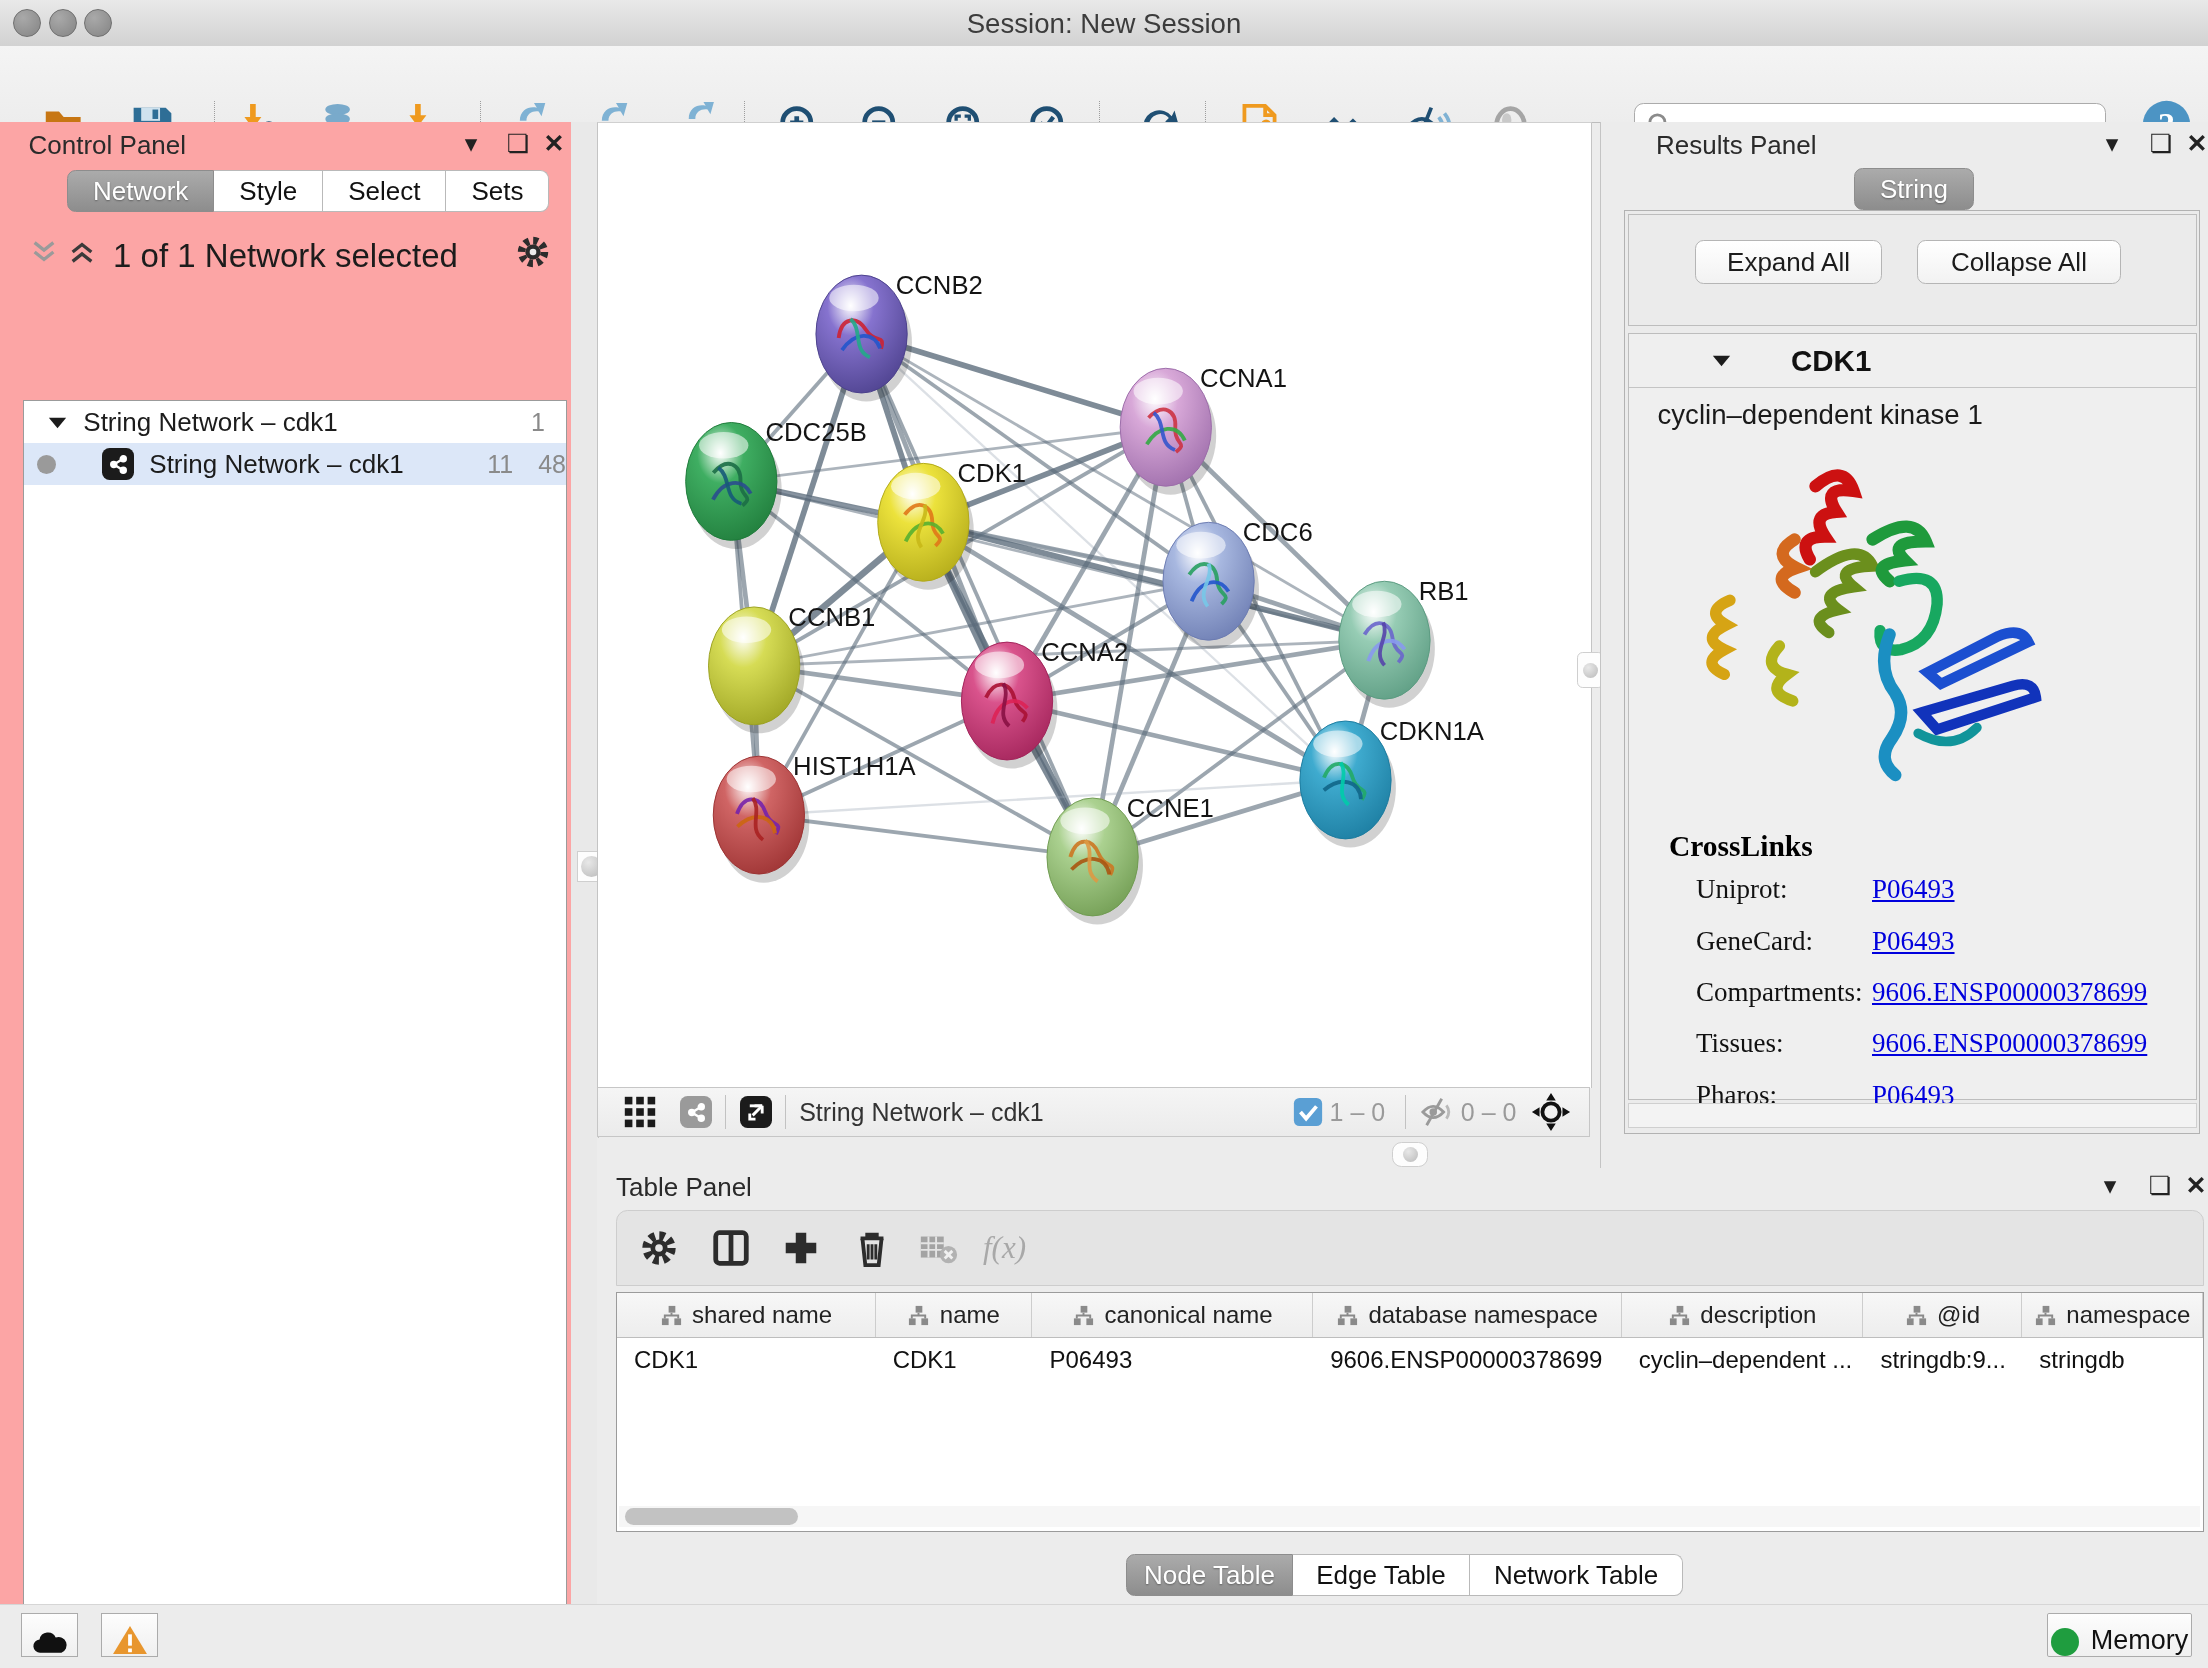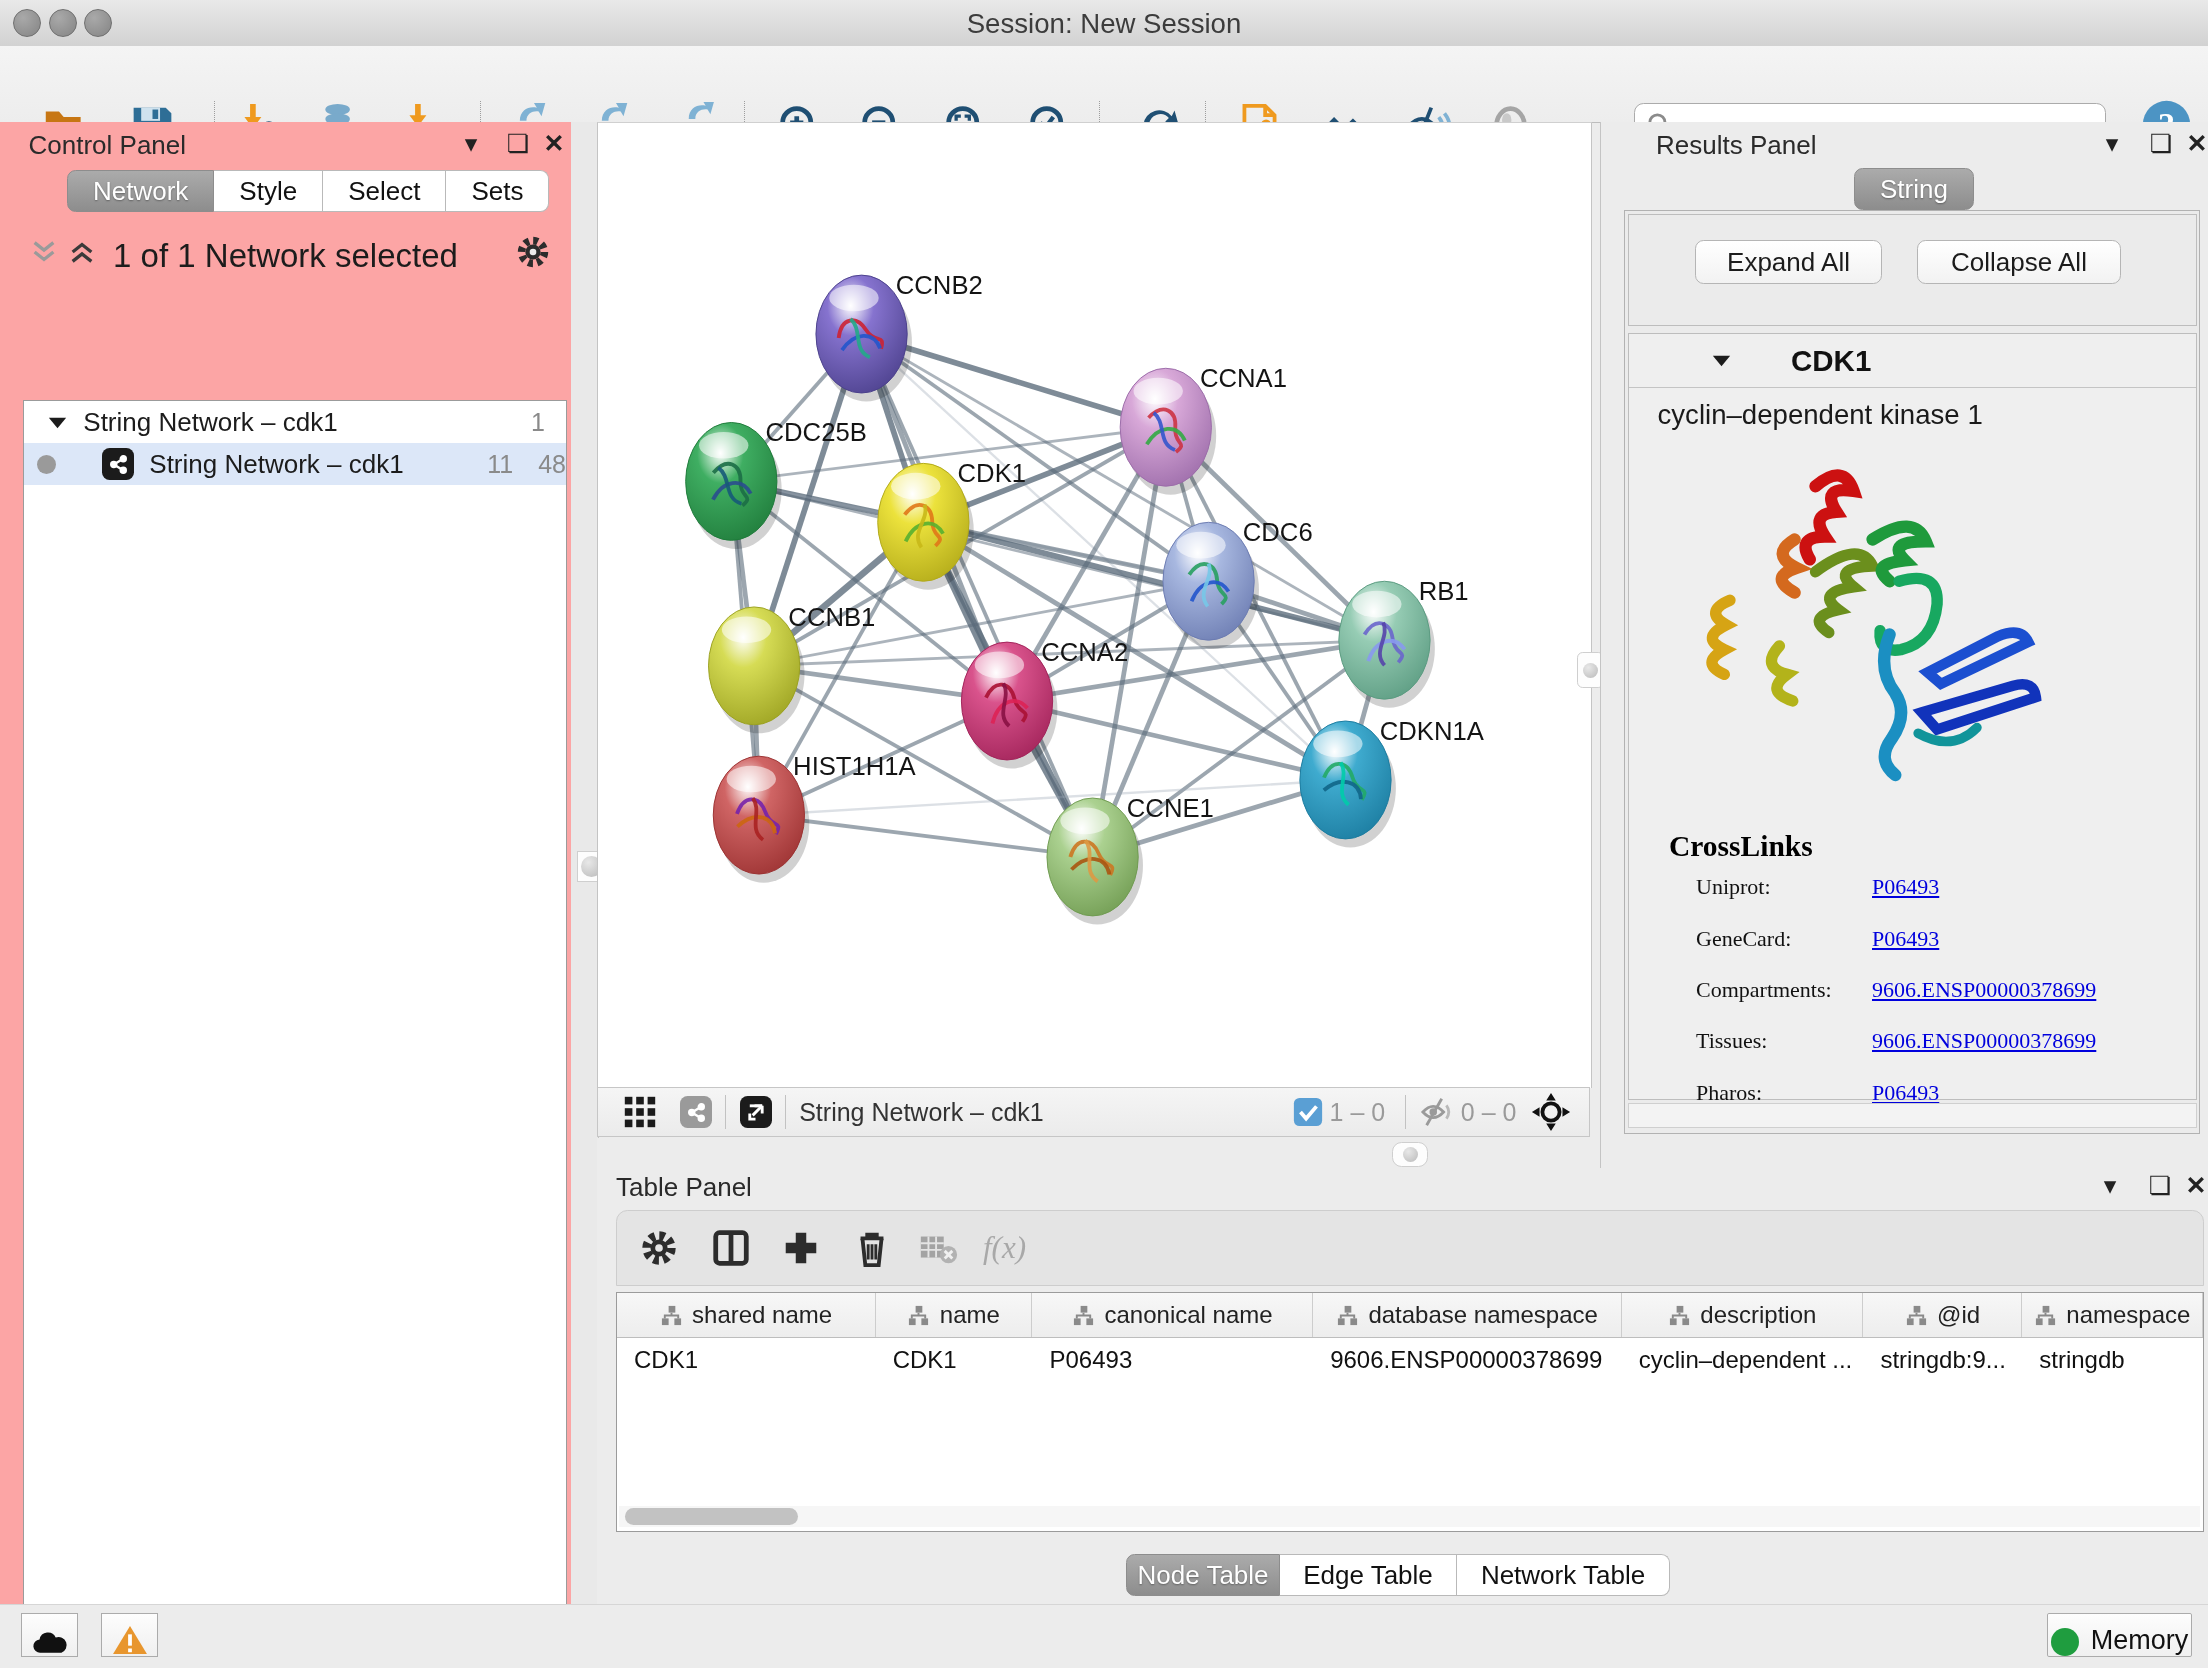--- a/index.html
+++ b/index.html
@@ -63,21 +63,21 @@
     border:1px solid #bdbdbd;box-sizing:border-box;}
   .res-btn{position:absolute;height:42px;background:linear-gradient(#ffffff,#f2f2f2);border:1px solid #b5b5b5;
     border-radius:8.6px;font-size:26px;display:flex;align-items:center;justify-content:center;cursor:pointer;}
   .cdk-card{position:absolute;left:1628px;top:333px;width:569px;height:767px;background:#efefef;
     border:1px solid #bdbdbd;box-sizing:border-box;}
   .cdk-head{height:53px;border-bottom:1px solid #c4c4c4;display:flex;align-items:center;}
   .cdk-title{font-size:29.5px;font-weight:bold;color:#111;}
   .cdk-desc{font-size:27.6px;color:#1a1a1a;margin:11.4px 0 0 28.5px;}
   .xl{font-family:"Liberation Serif","DejaVu Serif",serif;}
   .xl-title{font-size:29.5px;font-weight:bold;color:#000;}
-  .xl-row{position:absolute;font-size:22px;}
+  .xl-row{position:absolute;font-size:27px;}
   .xl-label{color:#111;}
   .xl-link{text-decoration:underline;cursor:pointer;}
   .res-scroll{position:absolute;left:1628px;top:1103px;width:569px;height:25px;background:#f3f3f3;
     border:1px solid #cfcfcf;box-sizing:border-box;}
   
   .tp-toolbar{position:absolute;left:616px;top:1210px;width:1588px;height:76px;background:#e4e4e4;
     border:1px solid #cdcdcd;border-radius:11.4px 11.4px 0 0;box-sizing:border-box;}
   .tp-icon{position:absolute;top:1221px;width:53px;height:53px;display:flex;align-items:center;justify-content:center;cursor:pointer;}
   .fx{font-family:"Liberation Serif","DejaVu Serif",serif;font-style:italic;font-size:31px;color:#a8a8a8;}
   .dtable{position:absolute;left:616px;top:1292px;width:1588px;height:240px;background:#fff;
@@ -809,21 +809,21 @@
         <div class="td" style="width: 159px;">stringdb:9...</div>
         <div class="td" style="width: 181px;">stringdb</div>
       </div>
     </div>
   <div class="hscroll">
       <div class="hthumb"></div>
     </div>
 </div>
 
 <div class="bottom-tabs seg">
-  <div class="tab active" style="width:154px">Node Table</div>
+  <div class="tab active" style="width:167px">Node Table</div>
   <div class="tab" style="width:177px">Edge Table</div>
   <div class="tab" style="width:213px">Network Table</div>
 </div>
 
 <div class="abs statusbar"></div>
 <div class="st-btn" style="left:21px;width:57px;">
   <svg width="38" height="28.5" viewBox="0 0 40 30">
       <path d="M10 26 a7 7 0 0 1 -1 -14 a9 9 0 0 1 17 -2 a6 6 0 0 1 6 16z" fill="#111"></path>
     </svg>
 </div>

